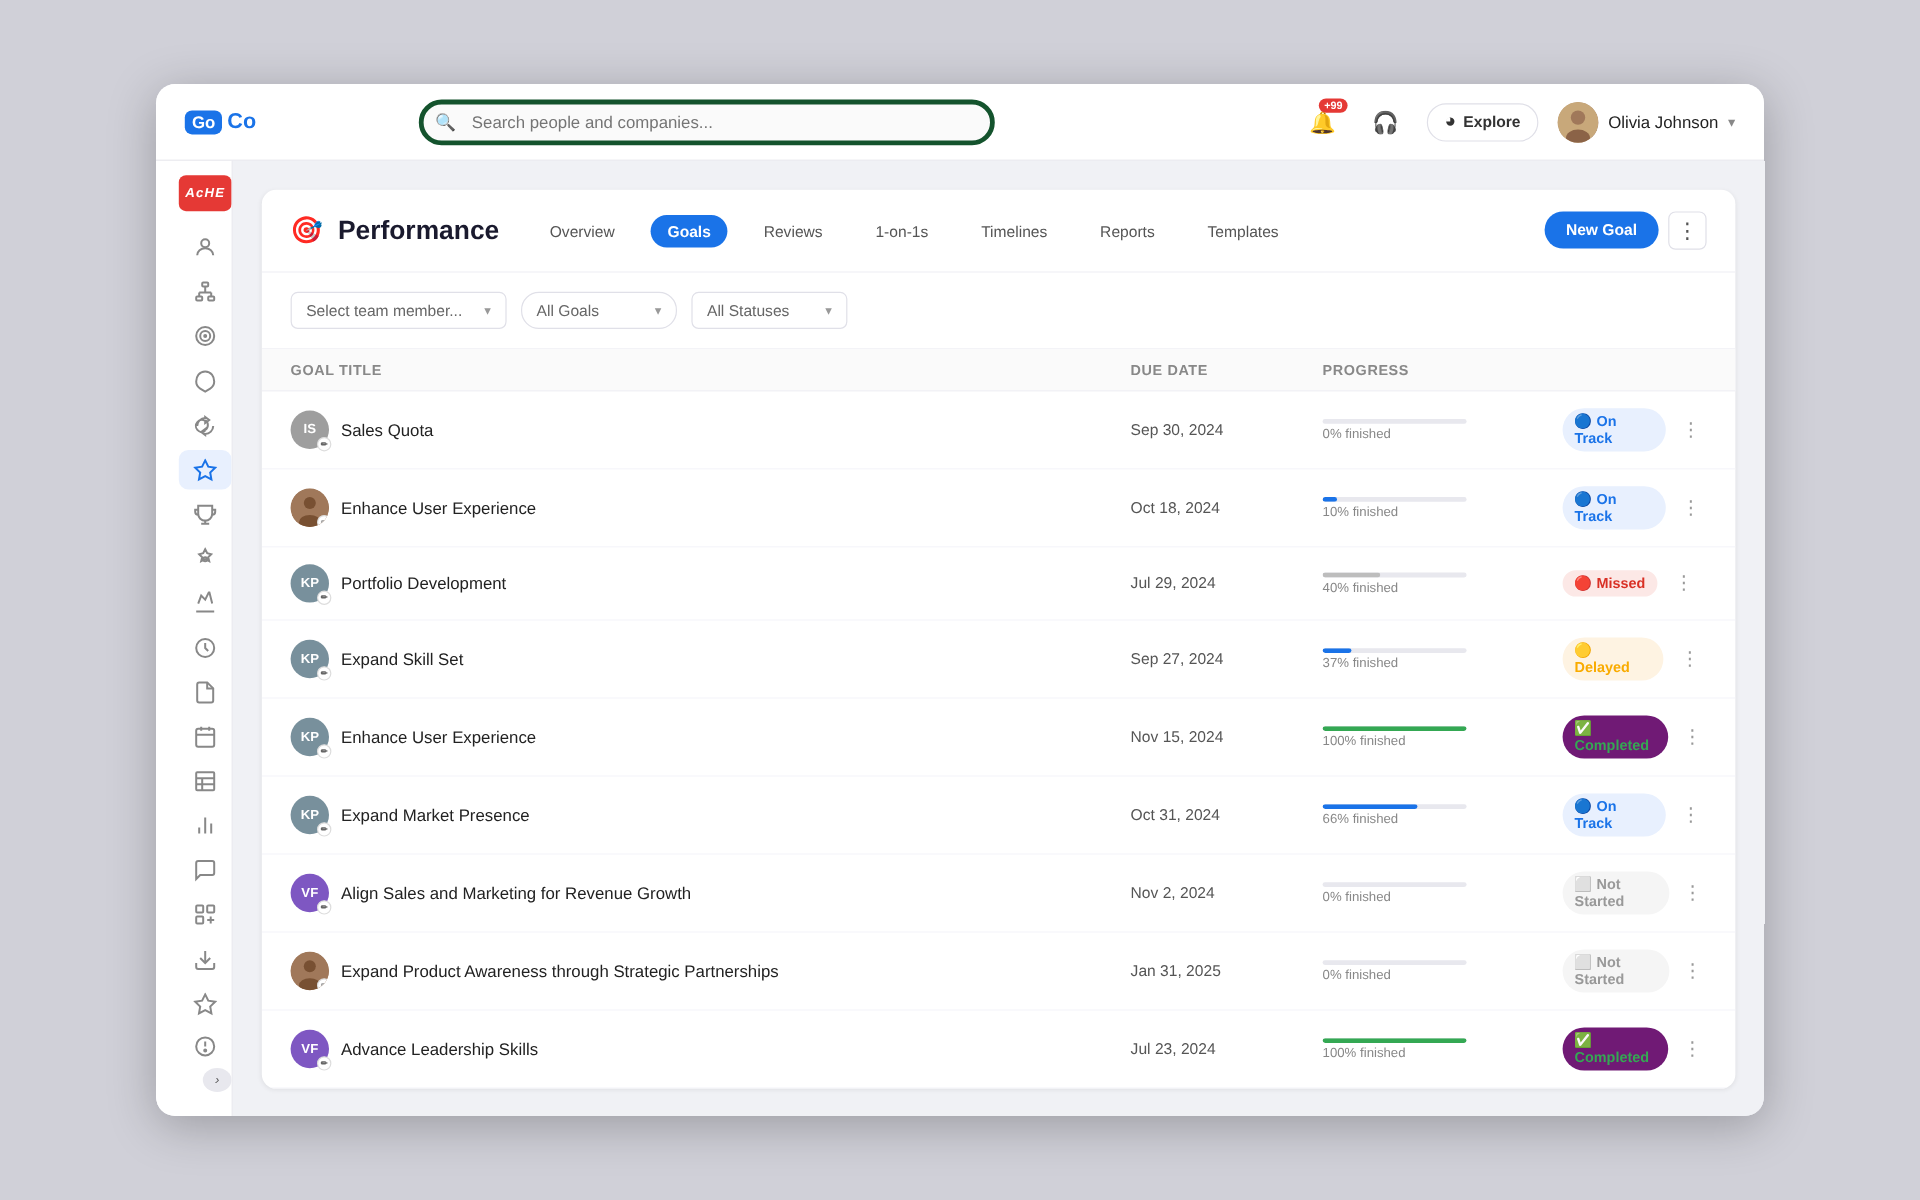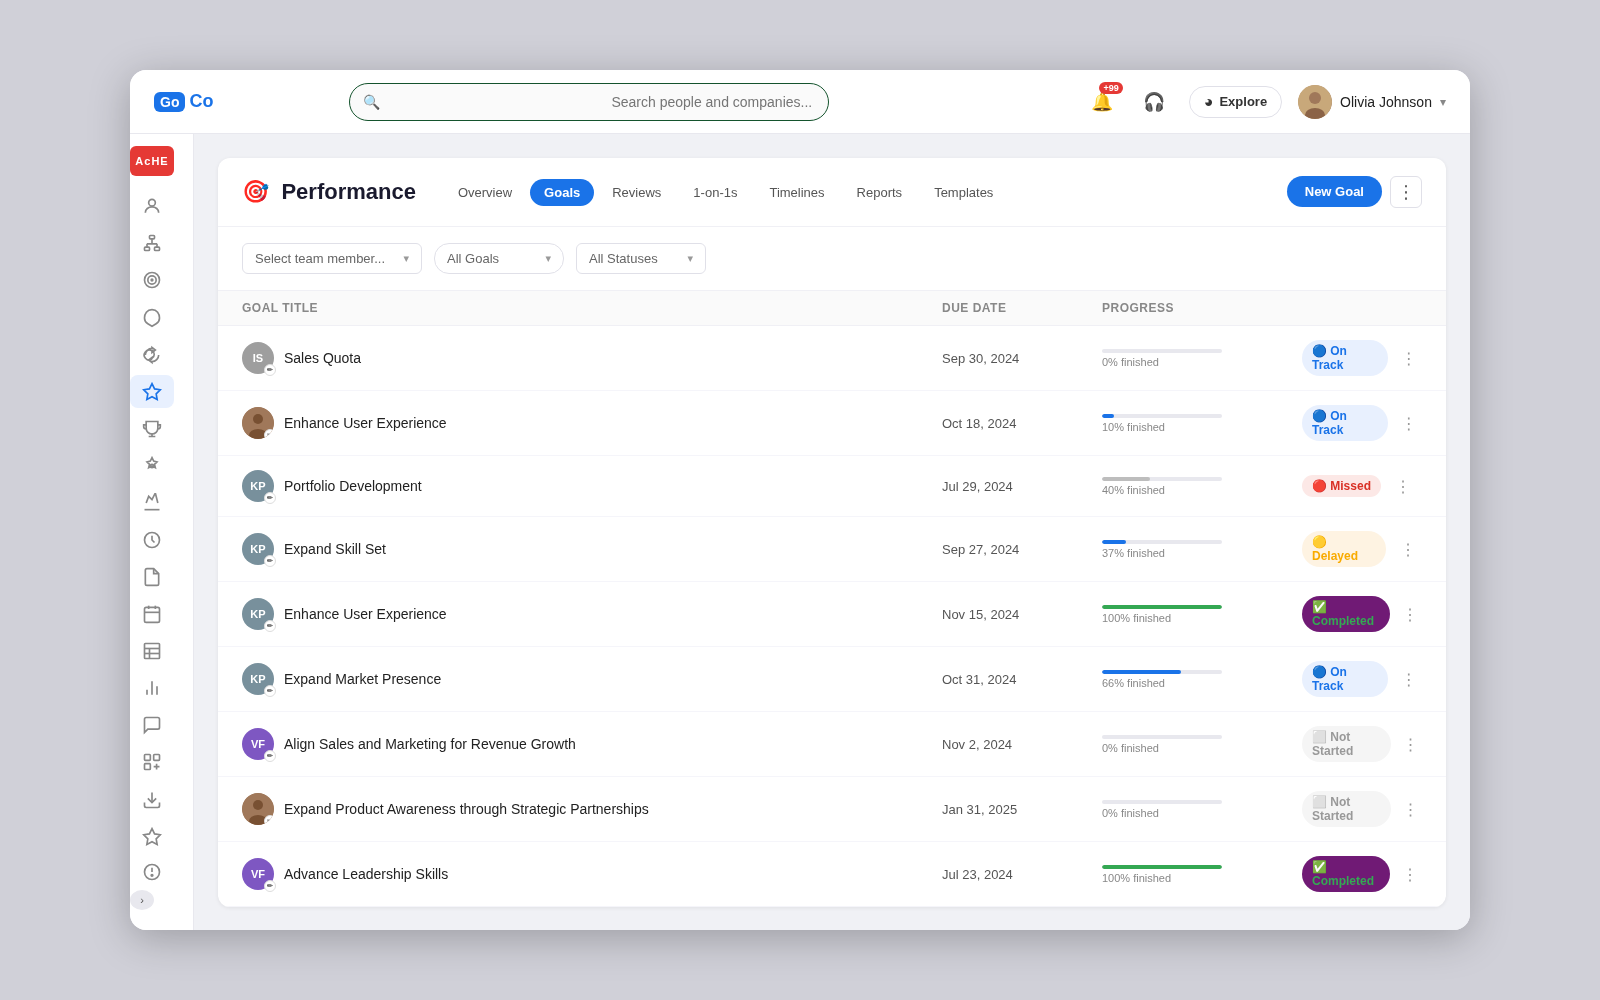--- a/index.html
+++ b/index.html
@@ -55,28 +55,27 @@
     }
     .topbar-search {
       flex: 1;
       max-width: 480px;
       margin: 0 auto;
       position: relative;
     }
     .topbar-search input {
       width: 100%;
       height: 38px;
-      border: 1px solid #14532d;
+      border: 4px solid #14532d;
       border-radius: 20px;
       padding: 0 16px 0 40px;
       font-size: 14px;
       color: #555;
       outline: none;
       background: #fafafa;
-      text-align: right;
     }
     .search-icon-wrap {
       position: absolute;
       left: 14px;
       top: 50%;
       transform: translateY(-50%);
       color: #888;
       font-size: 14px;
     }
     .topbar-right {
@@ -153,24 +152,25 @@
       overflow: hidden;
     }
 
     
     .sidebar {
       width: 64px;
       background: #fff;
       border-right: 1px solid #e8e8ee;
       display: flex;
       flex-direction: column;
-      align-items: flex-start;
+      align-items: flex-end;
       padding: 12px 0;
       flex-shrink: 0;
       overflow: hidden;
+      font-style: italic;
     }
     .sidebar-logo-area {
       width: 44px;
       height: 36px;
       background: #e53935;
       border-radius: 6px;
       display: flex;
       align-items: center;
       justify-content: center;
       color: #fff;
@@ -234,21 +234,21 @@
     }
     .page-title {
       font-size: 22px;
       font-weight: 700;
       color: #1a1a2e;
       margin-right: 16px;
     }
     .nav-tabs {
       display: flex;
       align-items: center;
-      gap: 4px;
+      gap: 16px;
     }
     .nav-tab {
       padding: 6px 14px;
       border-radius: 20px;
       font-size: 13px;
       font-weight: 500;
       color: #555;
       cursor: pointer;
       transition: all 0.15s;
     }

